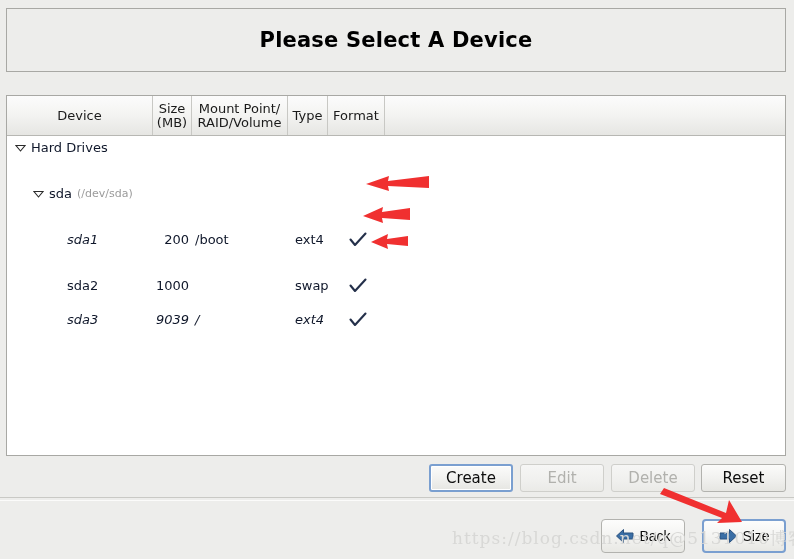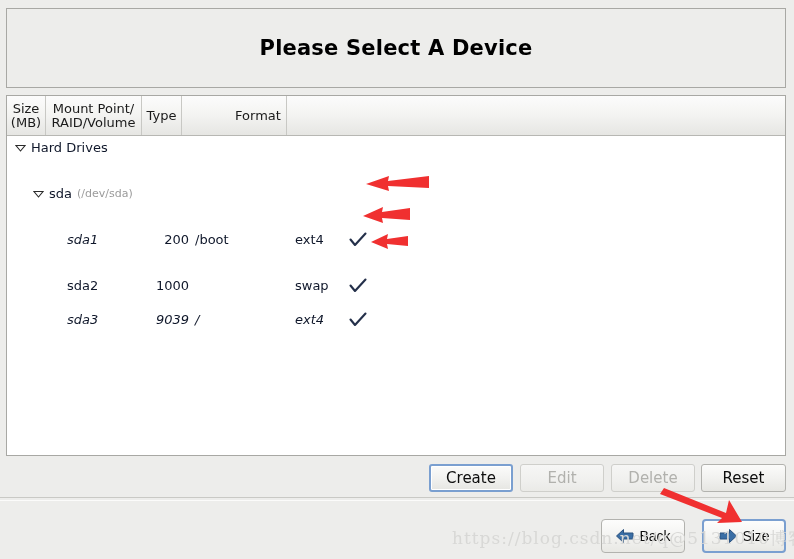--- a/index.html
+++ b/index.html
@@ -16,21 +16,21 @@
     overflow: hidden;
     position: relative;
   }
 
   
   #title-panel {
     position: absolute;
     left: 6px;
     top: 8px;
     width: 780px;
-    height: 80px;
+    height: 64px;
     box-sizing: border-box;
     border: 1px solid #a8a8a4;
     background: #ededeb;
     display: flex;
     align-items: center;
     justify-content: center;
   }
   #title-text {
     font-size: 21px;
     font-weight: bold;
@@ -218,26 +218,27 @@
 </head>
 <body>
 
 <div id="title-panel">
   <div id="title-text">Please Select A Device</div>
 </div>
 
 <div id="table-panel">
 
   <div id="table-header">
+    <div class="th" style="width:146px;">Device</div>
     <div class="th" style="width:39px;">Size
 (MB)</div>
     <div class="th" style="width:96px;">Mount Point/
 RAID/Volume</div>
     <div class="th" style="width:40px;">Type</div>
-    <div class="th last" style="width:57px;margin-left:48px;">Format</div>
+    <div class="th last" style="width:57px;">Format</div>
     <div class="th filler"></div>
   </div>
 
   <div id="table-body">
 
     <div class="row" style="top:0px;">
       <span class="expander" style="left:6px;">
         <svg width="11" height="8" viewBox="0 0 11 8">
             <path d="M1 1.5 L10 1.5 L5.5 7 Z" fill="none" stroke="#2b2b2b" stroke-width="1.1"></path>
           </svg>

